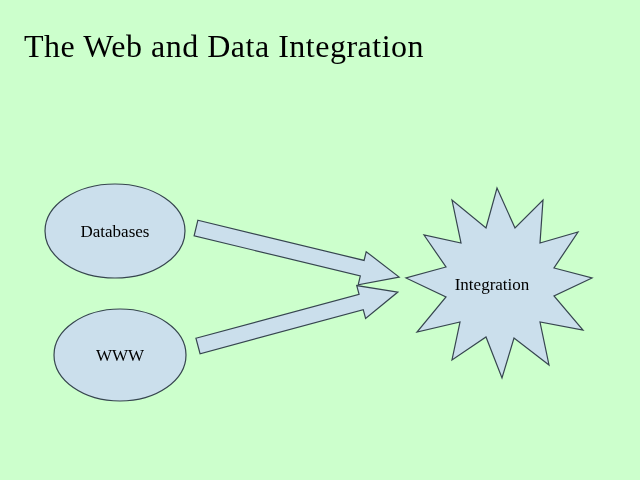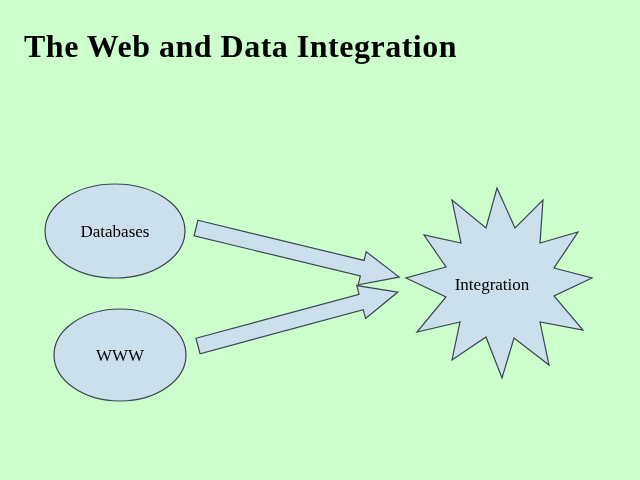--- a/index.html
+++ b/index.html
@@ -20,21 +20,21 @@
     position: relative;
     width: 640px;
     height: 480px;
     background: var(--background);
   }
   .slide-title {
     position: absolute;
     left: 24px;
     top: 28px;
     font-size: 32px;
-    font-weight: 700;
+    font-weight: 400;
     color: var(--title_color);
     letter-spacing: 0.5px;
     white-space: nowrap;
   }
   .diagram-canvas {
     position: absolute;
     left: 0;
     top: 0;
   }
   .shape {

